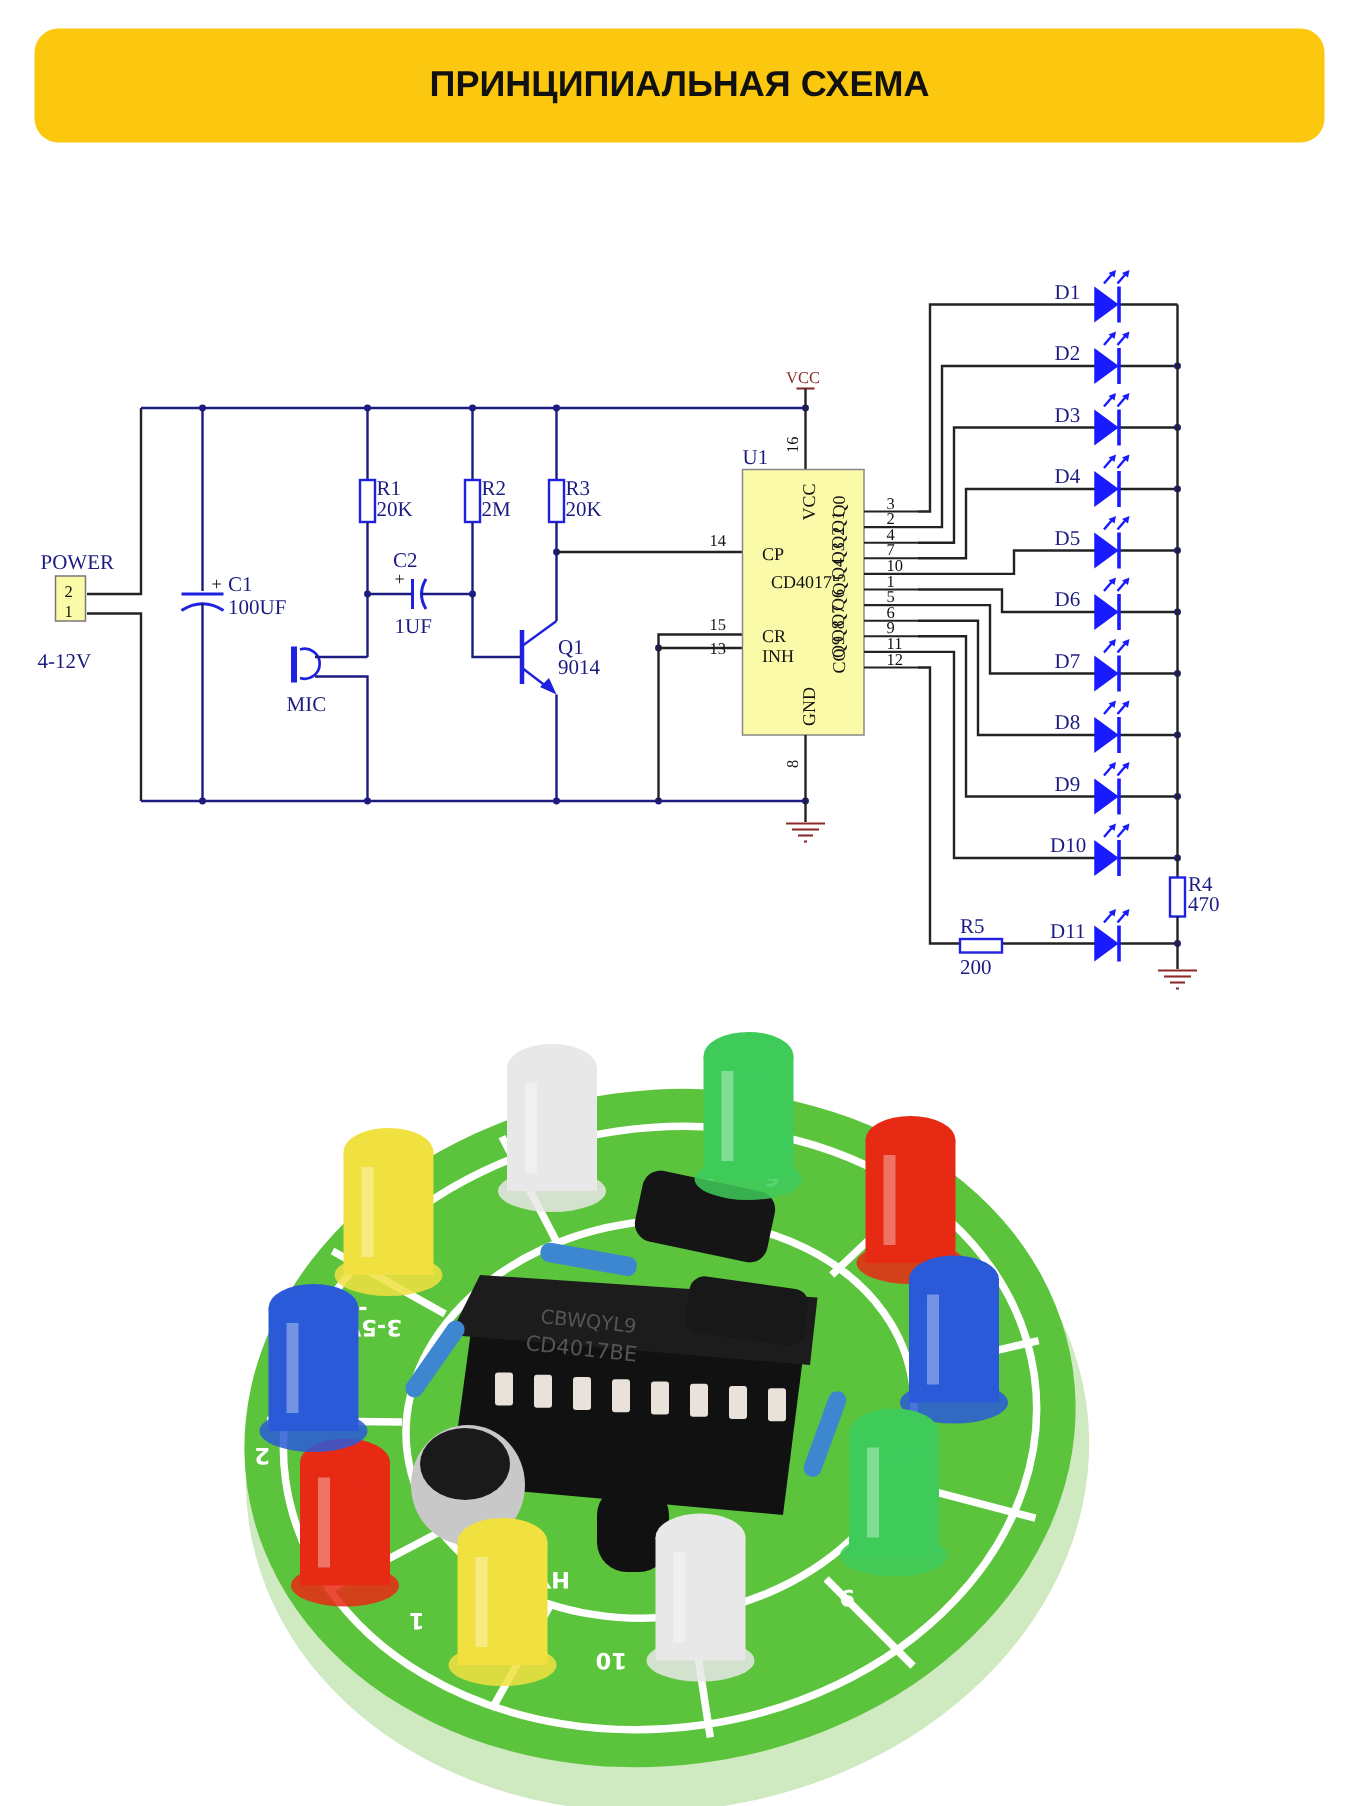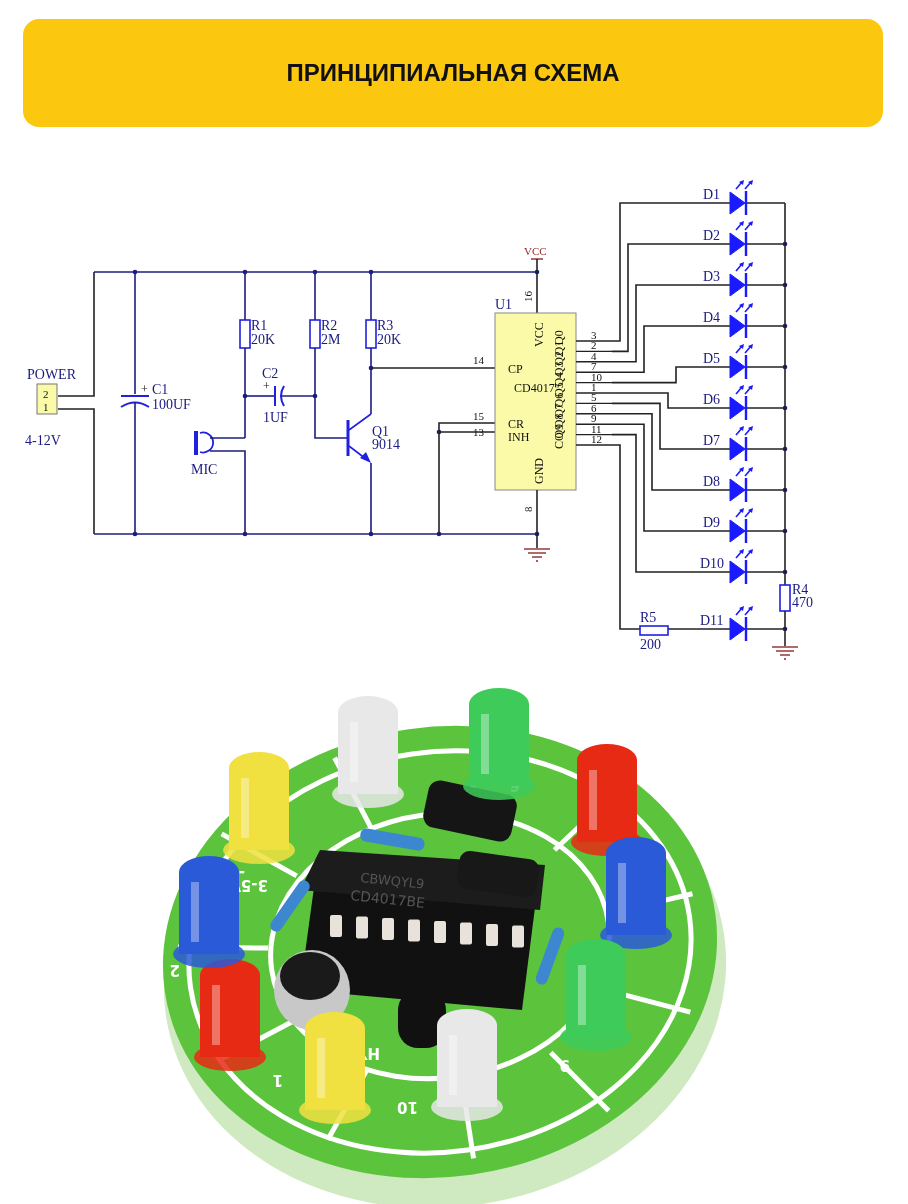--- a/index.html
+++ b/index.html
@@ -1,17 +1,17 @@
 <!DOCTYPE html>
 <html><head>
 <meta charset="utf-8">
 <style>
   html,body{margin:0;padding:0;background:#ffffff;}
   body{width:908px;height:1204px;position:relative;overflow:hidden;font-family:"Liberation Sans",sans-serif;}
-  .banner{position:absolute;left:23px;top:19px;width:860px;height:108px;background:#fcc80f;border-radius:16px;display:flex;align-items:center;justify-content:center;}
+  .banner{position:absolute;left:23px;top:19px;width:860px;height:76px;background:#fcc80f;border-radius:16px;display:flex;align-items:center;justify-content:center;}
   .banner h1{margin:0;font-family:"Liberation Sans",sans-serif;font-weight:700;font-size:24px;color:#111;letter-spacing:0px;}
   svg{position:absolute;left:0;top:0;}
   .t{font-family:"Liberation Serif",serif;font-size:14px;fill:#1a1a80;}
   .ts{font-family:"Liberation Serif",serif;font-size:11px;fill:#111;}
   .tc{font-family:"Liberation Serif",serif;font-size:12px;fill:#111;}
   .tr{font-family:"Liberation Serif",serif;font-size:11px;fill:#8b2b2b;}
   .w{stroke:#1c1c80;stroke-width:1.6;fill:none;}
   .wb{stroke:#222;stroke-width:1.6;fill:none;}
   .led{fill:#1a1aff;stroke:#1a1aff;}
   .pcbtxt{font-family:"DejaVu Sans",sans-serif;font-weight:700;font-size:15px;fill:#ffffff;}

